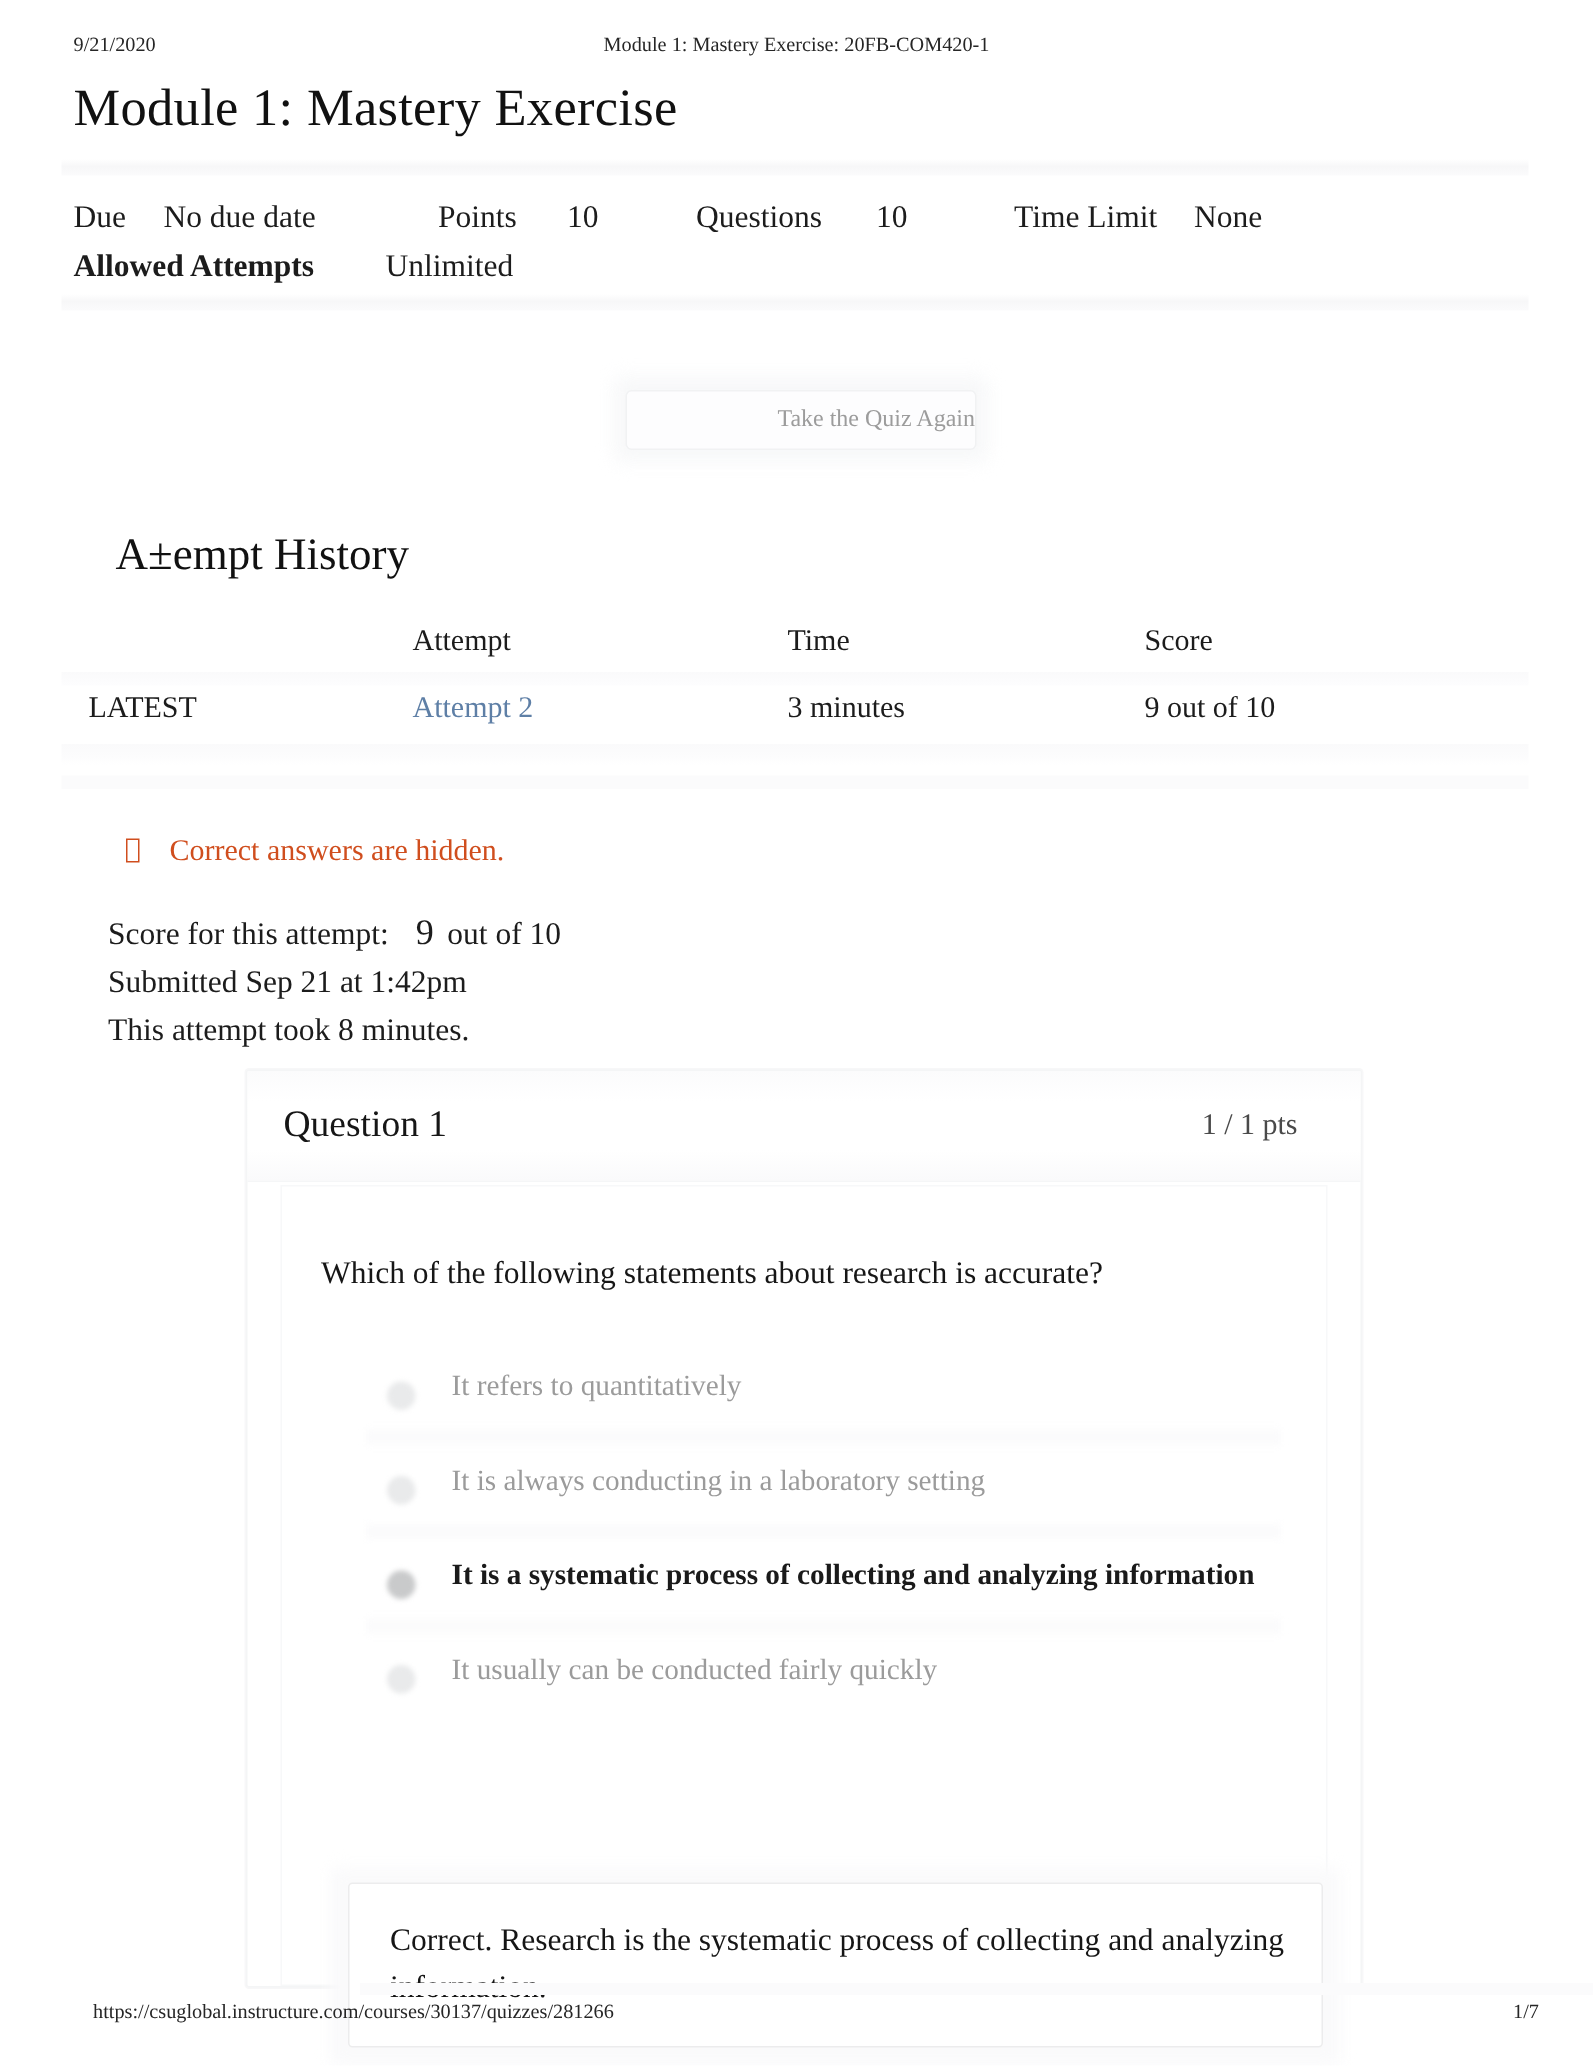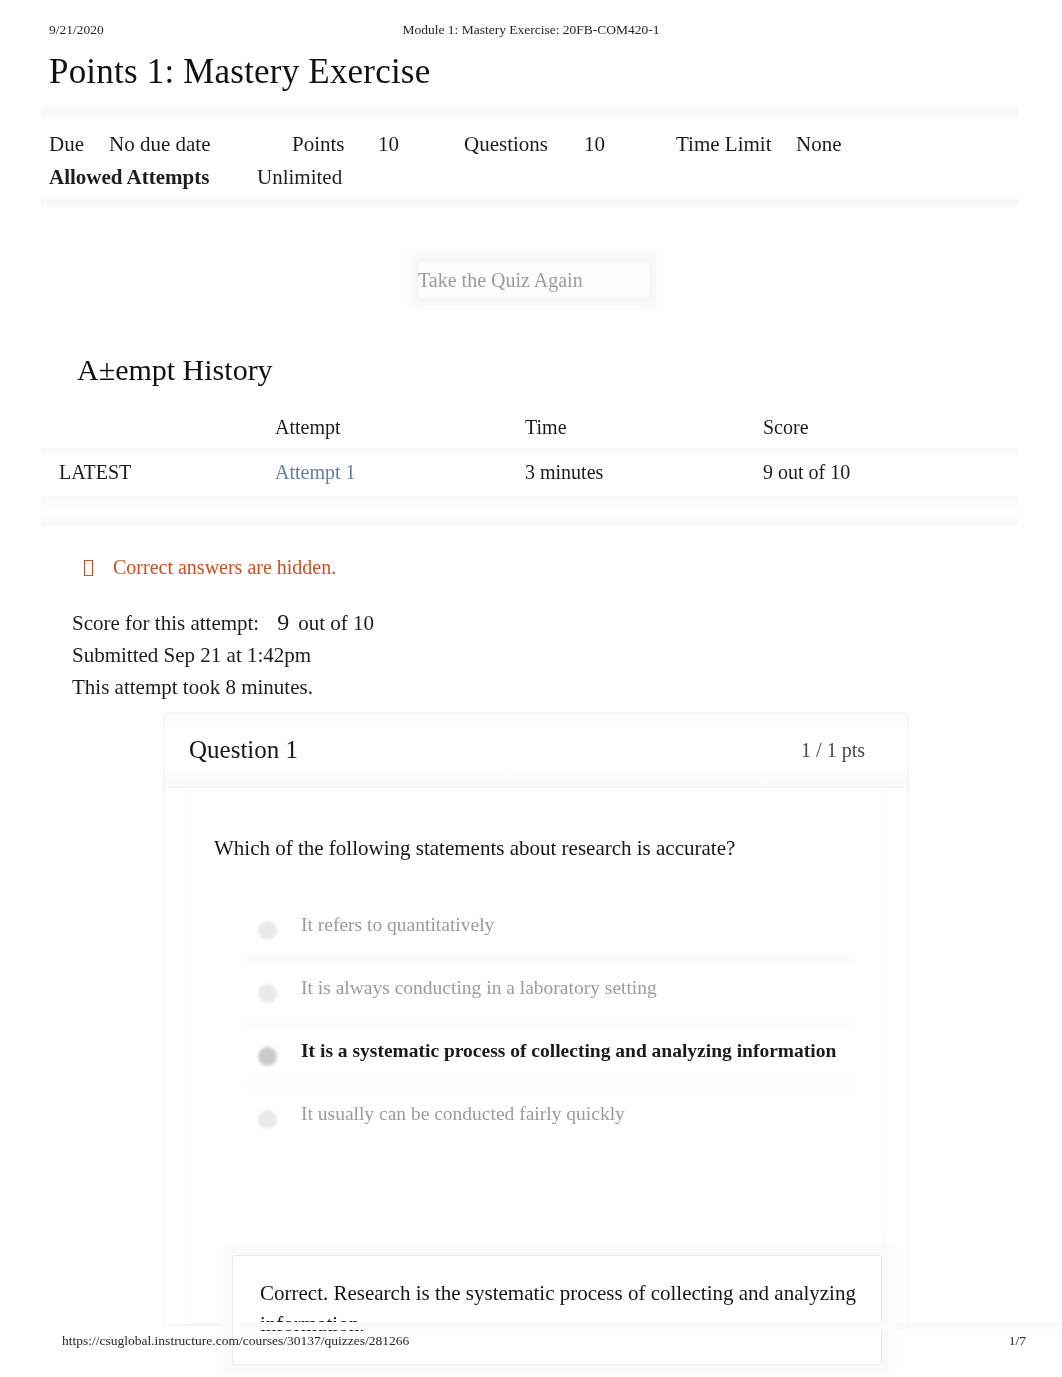--- a/index.html
+++ b/index.html
@@ -107,24 +107,24 @@
   .retake-btn {
     position: absolute;
     left: 8px;
     top: 9px;
     width: 234px;
     height: 40px;
     background: #fdfdfe;
     border: 1px solid #f1f2f3;
     border-radius: 4px;
     font-family: "Liberation Serif", serif;
-    font-size: 20px;
+    font-size: 16px;
     color: #9c9c9c;
     line-height: 38px;
-    text-align: left;
+    text-align: right;
     filter: blur(.5px);
     cursor: pointer;
   }
 
   
   .section-title {
     position: absolute;
     left: 49px;
     top: 353px;
     font-size: 30px;
@@ -373,21 +373,21 @@
   .pf-page { position: absolute; right: 49px; top: 0; }
 </style>
 </head>
 <body>
 
 <div class="print-header">
   <span class="ph-date">9/21/2020</span>
   <span class="ph-title">Module 1: Mastery Exercise: 20FB-COM420-1</span>
 </div>
 
-<h1 class="page-title">Points 1: Mastery Exercise</h1>
+<h1 class="page-title">Module 1: Mastery Exercise</h1>
 
 <div class="meta-rule top"></div>
 <div class="meta-block">
   <div class="meta-row">
     <span class="meta-label m-due-l">Due</span>
     <span class="meta-value m-due-v">No due date</span>
     <span class="meta-label m-pts-l">Points</span>
     <span class="meta-value m-pts-v">10</span>
     <span class="meta-label m-q-l">Questions</span>
     <span class="meta-value m-q-v">10</span>
@@ -411,21 +411,21 @@
 <div class="hist-table">
   <div class="hist-head">
     <span class="c-kept"></span>
     <span class="c-attempt">Attempt</span>
     <span class="c-time">Time</span>
     <span class="c-score">Score</span>
   </div>
   <div class="hist-rule"></div>
   <div class="hist-row" style="margin-top:9px">
     <span class="c-kept">LATEST</span>
-    <a class="c-attempt attempt-link" href="#">Attempt 1</a>
+    <a class="c-attempt attempt-link" href="#">Attempt 2</a>
     <span class="c-time">3 minutes</span>
     <span class="c-score">9 out of 10</span>
   </div>
   <div class="hist-foot"></div>
   <div class="hist-foot2"></div>
 </div>
 
 <div class="hidden-notice">
   <span class="tofu"></span><span>Correct answers are hidden.</span>
 </div>

